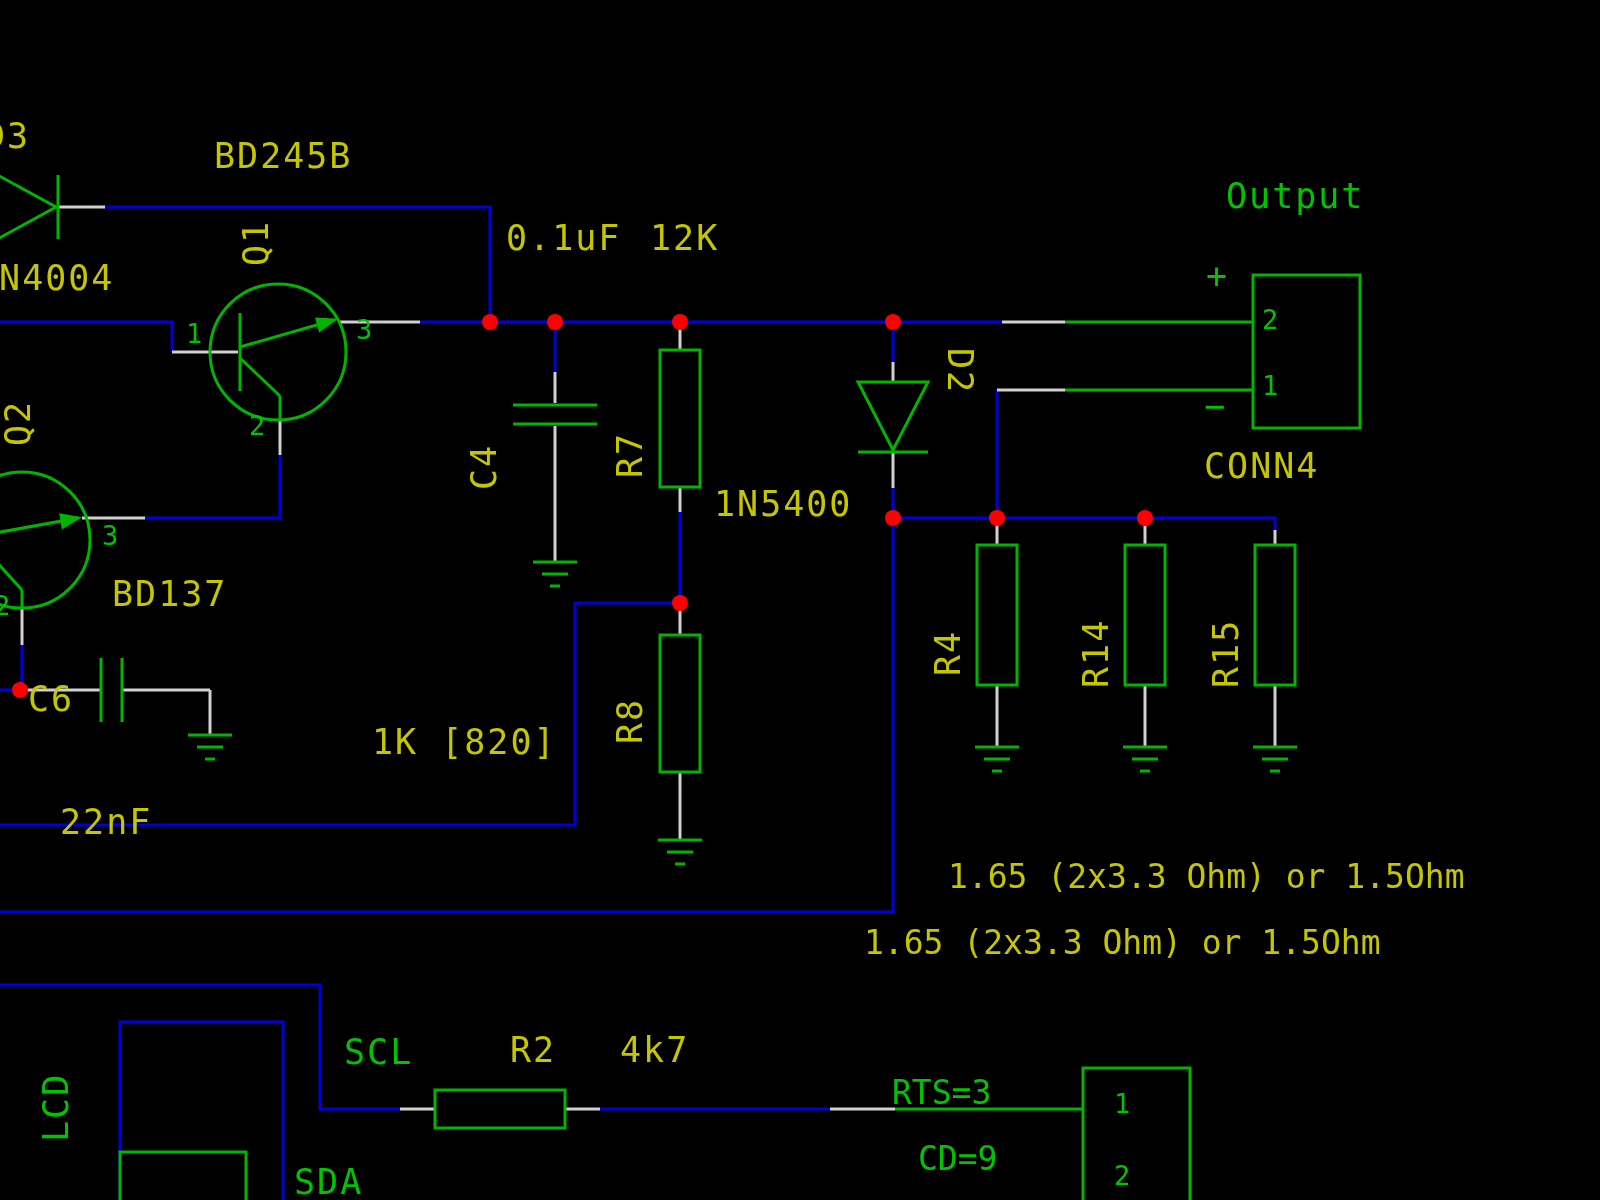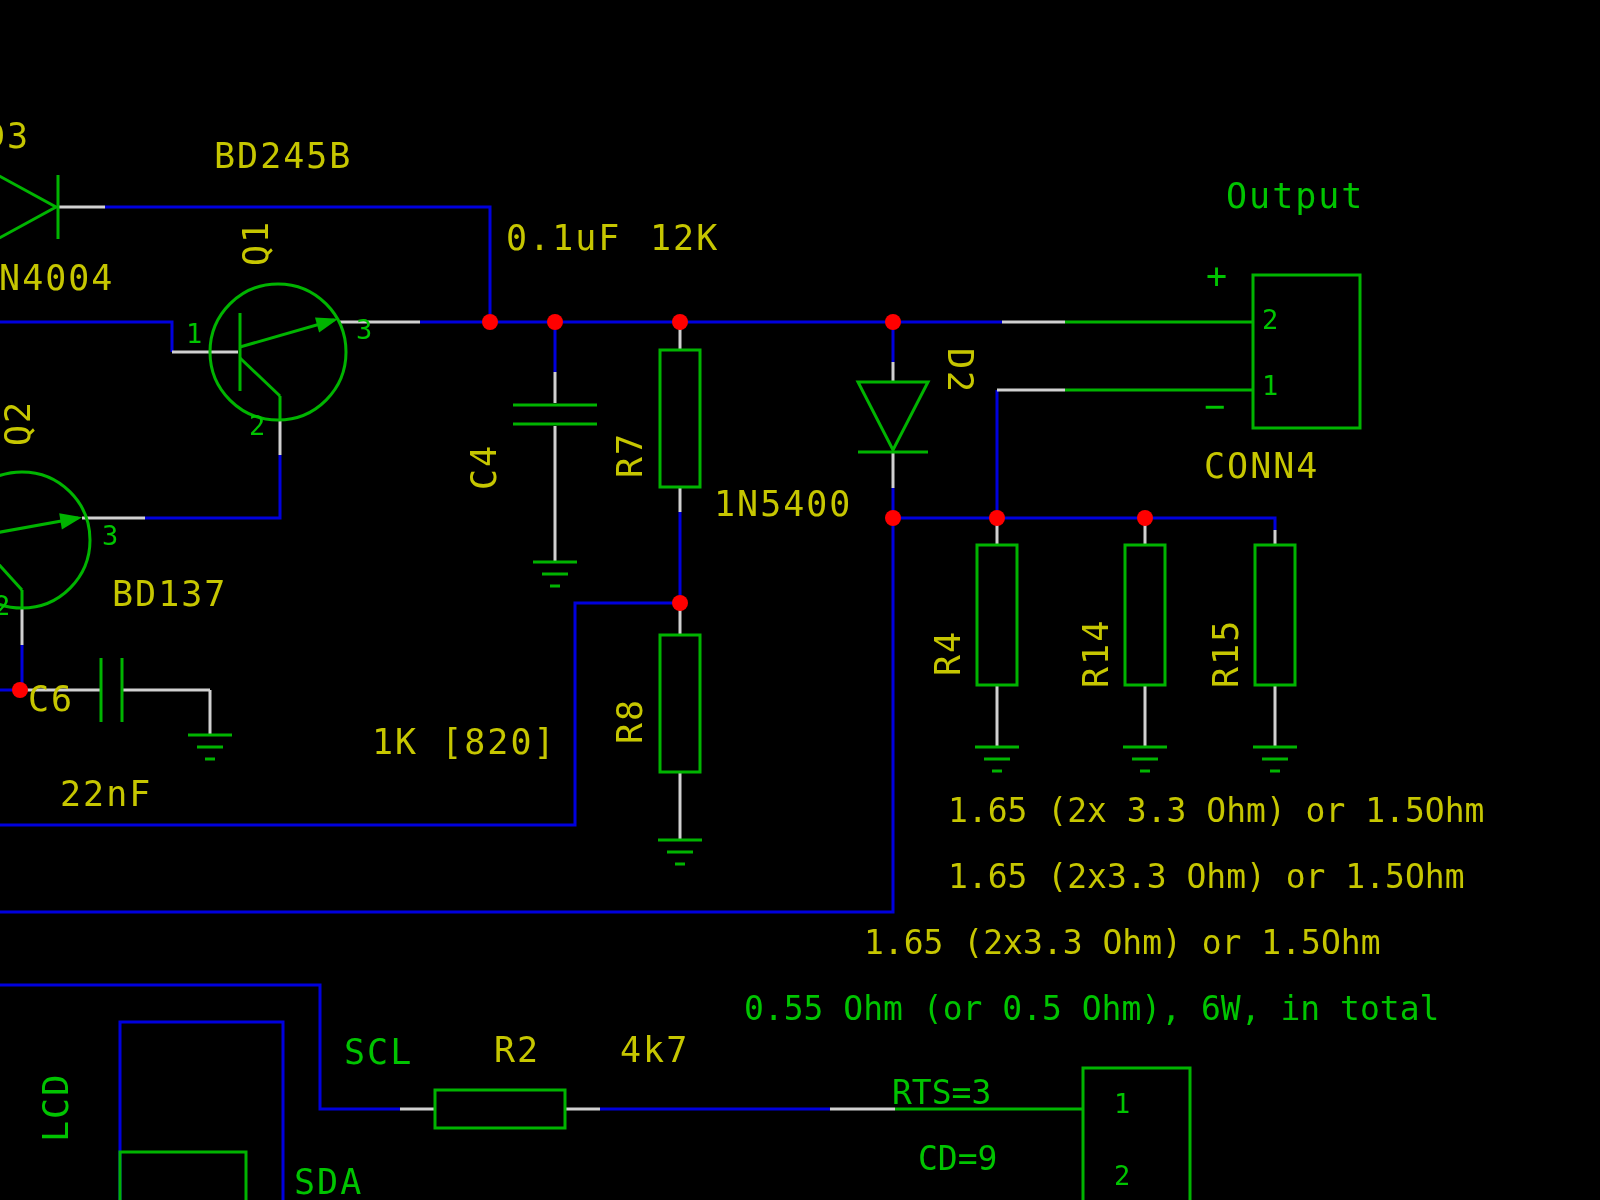--- a/index.html
+++ b/index.html
@@ -198,46 +198,44 @@
   <div class="lbl y" style="left:506px;top:220px">0.1uF</div>
   <div class="lbl y vccw" style="left:466px;top:490px">C4</div>
 
   <div class="lbl y" style="left:650px;top:220px">12K</div>
   <div class="lbl y vccw" style="left:612px;top:478px">R7</div>
 
   <div class="lbl y vccw" style="left:612px;top:744px">R8</div>
   <div class="lbl y" style="left:372px;top:724px">1K [820]</div>
 
   <div class="lbl y" style="left:28px;top:681px">C6</div>
-  <div class="lbl y" style="left:60px;top:776px">22nF</div>
+  <div class="lbl y" style="left:60px;top:804px">22nF</div>
 
   <div class="lbl y vcw" style="left:978px;top:348px">D2</div>
   <div class="lbl y" style="left:714px;top:486px">1N5400</div>
 
   <div class="lbl g" style="left:1226px;top:178px">Output</div>
   <div class="lbl g" style="left:1206px;top:258px">+</div>
   <div class="lbl g" style="left:1204px;top:388px">−</div>
   <div class="lbl g pin" style="left:1262px;top:306px">2</div>
   <div class="lbl g pin" style="left:1262px;top:372px">1</div>
   <div class="lbl y" style="left:1204px;top:448px">CONN4</div>
 
   <div class="lbl y vccw" style="left:930px;top:676px">R4</div>
   <div class="lbl y vccw" style="left:1078px;top:688px">R14</div>
   <div class="lbl y vccw" style="left:1208px;top:688px">R15</div>
 
-  <div class="lbl y note" style="left:948px;top:794px">1.65 (2x 3.3 Ohm) or 1.5Ohm</div>
   <div class="lbl y note" style="left:948px;top:860px">1.65 (2x3.3 Ohm) or 1.5Ohm</div>
   <div class="lbl y note" style="left:864px;top:926px">1.65 (2x3.3 Ohm) or 1.5Ohm</div>
-  <div class="lbl g note" style="left:744px;top:992px">0.55 Ohm (or 0.5 Ohm), 6W, in total</div>
 
   <div class="lbl g vccw" style="left:38px;top:1142px">LCD</div>
   <div class="lbl g" style="left:344px;top:1034px">SCL</div>
   <div class="lbl g" style="left:294px;top:1164px">SDA</div>
 
-  <div class="lbl y" style="left:494px;top:1032px">R2</div>
+  <div class="lbl y" style="left:510px;top:1032px">R2</div>
   <div class="lbl y" style="left:620px;top:1032px">4k7</div>
 
   <div class="lbl g note" style="left:892px;top:1076px">RTS=3</div>
   <div class="lbl g note" style="left:918px;top:1142px">CD=9</div>
   <div class="lbl g pin" style="left:1114px;top:1090px">1</div>
   <div class="lbl g pin" style="left:1114px;top:1162px">2</div>
 
 </div>
 
 </body></html>

